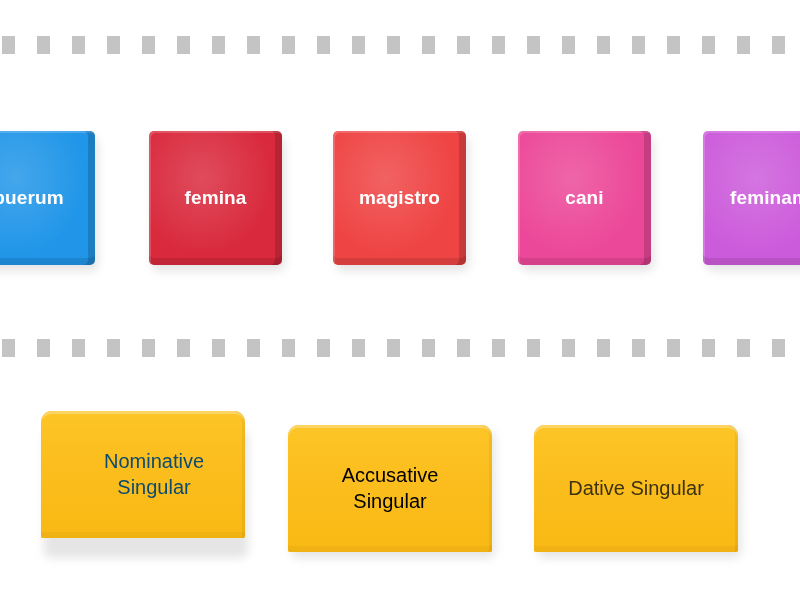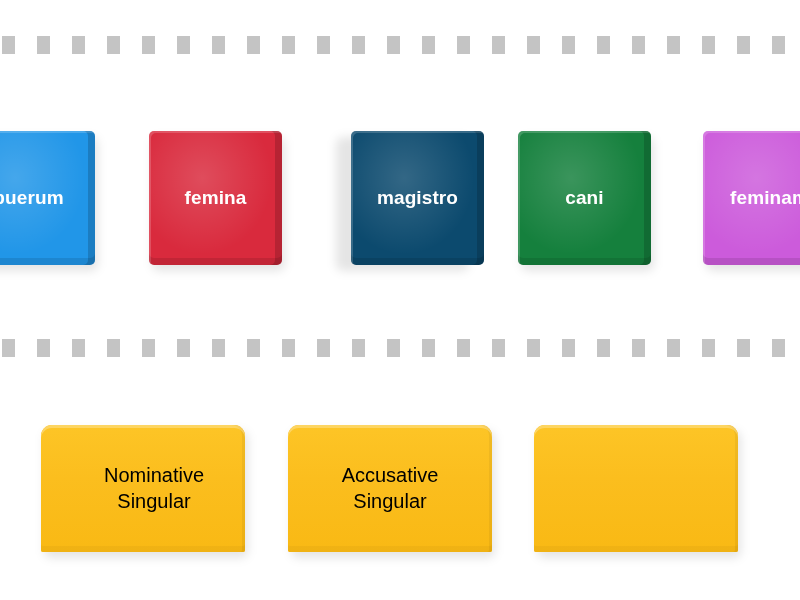--- a/index.html
+++ b/index.html
@@ -159,27 +159,27 @@
         <span class="glow"></span>
         <span class="wlabel">puerum</span>
       </div>
       <div class="card-shadow" style="left: 152px; top: 137px; width: 133px; height: 134px;"></div>
       <div class="word-card" style="left: 149px; top: 131px; background: rgb(217, 42, 61);">
         <span class="face"></span>
         <span class="glow"></span>
         <span class="wlabel">femina</span>
       </div>
       <div class="card-shadow" style="left: 336px; top: 137px; width: 133px; height: 134px;"></div>
-      <div class="word-card" style="left: 351px; top: 131px; background: #0c4a6e;">
+      <div class="word-card" style="left: 333px; top: 131px; background: #ef4444;">
         <span class="face"></span>
         <span class="glow"></span>
         <span class="wlabel">magistro</span>
       </div>
       <div class="card-shadow" style="left: 521px; top: 137px; width: 133px; height: 134px;"></div>
-      <div class="word-card" style="left: 518px; top: 131px; background: #15803d;">
+      <div class="word-card" style="left: 518px; top: 131px; background: #ec4899;">
         <span class="face"></span>
         <span class="glow"></span>
         <span class="wlabel">cani</span>
       </div>
       <div class="card-shadow" style="left: 706px; top: 137px; width: 133px; height: 134px;"></div>
       <div class="word-card" style="left: 703px; top: 131px; background: rgb(204, 91, 219);">
         <span class="face"></span>
         <span class="glow"></span>
         <span class="wlabel">feminam</span>
       </div>
@@ -206,28 +206,29 @@
       <span class="dash" style="left: 597px; width: 13px; height: 18px; background: rgb(196, 196, 196);"></span>
       <span class="dash" style="left: 632px; width: 13px; height: 18px; background: rgb(196, 196, 196);"></span>
       <span class="dash" style="left: 667px; width: 13px; height: 18px; background: rgb(196, 196, 196);"></span>
       <span class="dash" style="left: 702px; width: 13px; height: 18px; background: rgb(196, 196, 196);"></span>
       <span class="dash" style="left: 737px; width: 13px; height: 18px; background: rgb(196, 196, 196);"></span>
       <span class="dash" style="left: 772px; width: 13px; height: 18px; background: rgb(196, 196, 196);"></span>
     </div>
 
   <div id="category-card-row">
       <div class="card-shadow" style="left: 44px; top: 431px; width: 204px; height: 127px;"></div>
-      <div class="cat-card" style="left: 41px; top: 425px; color: #000000; padding-left: 22px;">
+      <div class="cat-card" style="left: 41px; top: 411px; color: #0c4a6e; padding-left: 22px;">
         <span class="cface"></span>
         <span class="clabel"><span>Nominative</span><br><span>Singular</span></span>
       </div>
       <div class="card-shadow" style="left: 291px; top: 431px; width: 204px; height: 127px;"></div>
       <div class="cat-card" style="left: 288px; top: 425px; color: #000000;">
         <span class="cface"></span>
         <span class="clabel"><span>Accusative</span><br><span>Singular</span></span>
       </div>
       <div class="card-shadow" style="left: 537px; top: 431px; width: 204px; height: 127px;"></div>
       <div class="cat-card" style="left: 534px; top: 425px; color: rgb(61, 50, 20);">
         <span class="cface"></span>
+        <span class="clabel"><span>Dative Singular</span></span>
       </div>
     </div>
 
 </div>
 
 </body></html>

